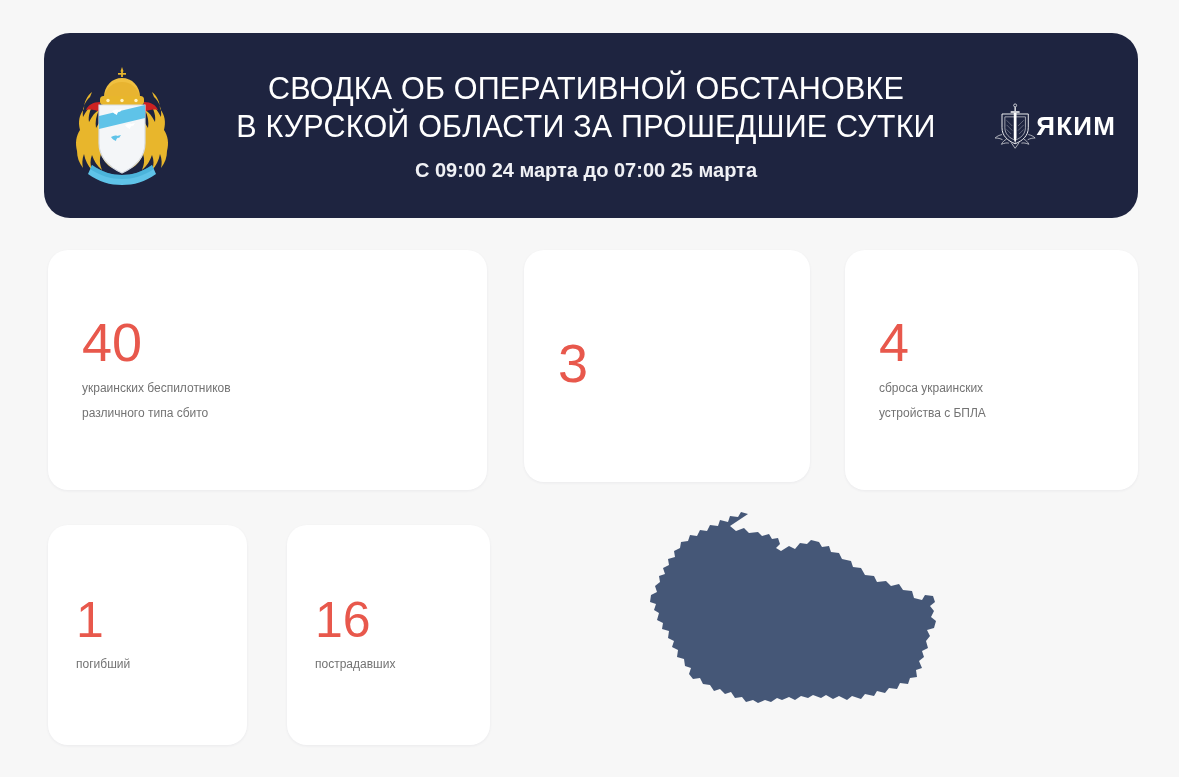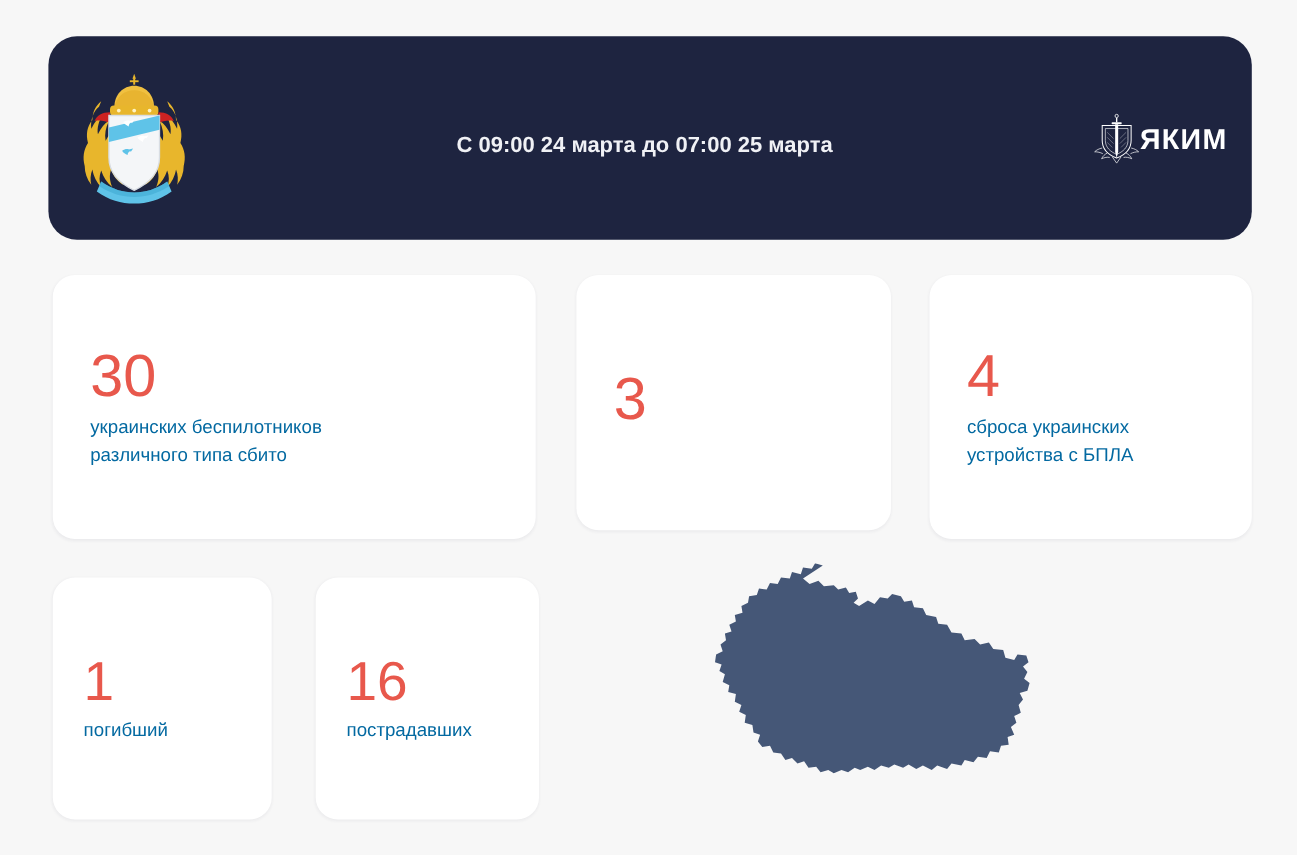--- a/index.html
+++ b/index.html
@@ -89,22 +89,22 @@
     transform: translateY(-50%);
   }
   .card-value {
     color: #e8584c;
     font-size: 54px;
     line-height: 56px;
     font-weight: 400;
     margin-bottom: 6px;
   }
   .card-label {
-    color: #0369a1;
-    font-size: 17px;
+    color: #737373;
+    font-size: 12px;
     line-height: 25px;
     white-space: pre-line;
   }
 
   
   #card-0 { left: 48px;  top: 250px; width: 439px; height: 240px; }
   #card-1 { left: 524px; top: 250px; width: 286px; height: 232px; }
   #card-2 { left: 845px; top: 250px; width: 293px; height: 240px; }
   
   #card-3 { left: 48px;  top: 525px; width: 199px; height: 220px; }
@@ -162,20 +162,22 @@
       <g fill="#5fc3e8">
         <path d="M45 76c3-2 6-2 8 0-2 1-3 2-3 4-2-1-4-2-5-4zM51 75l4-1-2 3z"></path>
       </g>
 
       <path d="M26 104c10 7 20 10 30 10s20-3 30-10l4 9c-11 8-22 11-34 11s-23-3-34-11z" fill="#5fc3e8"></path>
       <path d="M26 104c10 7 20 10 30 10s20-3 30-10l2 4c-11 7-21 10-32 10s-21-3-32-10z" fill="#3da8d0" opacity=".55"></path>
     </svg>
   </div>
 
   <div class="header-center">
+    <div class="header-title">СВОДКА ОБ ОПЕРАТИВНОЙ ОБСТАНОВКЕ
+В КУРСКОЙ ОБЛАСТИ ЗА ПРОШЕДШИЕ СУТКИ</div>
     <div class="header-subtitle">С 09:00 24 марта до 07:00 25 марта</div>
   </div>
 
   <div class="header-logo">
     <svg width="74" height="86" viewBox="0 0 74 86" xmlns="http://www.w3.org/2000/svg">
       <g fill="none" stroke="#ffffff" stroke-width="1.6">
 
         <path d="M14 22h46v24c0 14-10 23-23 28-13-5-23-14-23-28z"></path>
         <path d="M19 27h36v19c0 11-8 18-18 22-10-4-18-11-18-22z" stroke-width="1"></path>
 
@@ -192,21 +194,21 @@
         <rect x="29" y="17" width="16" height="3" rx="1"></rect>
         <path d="M34.6 20h4.8v44l-2.4 10-2.4-10z"></path>
       </g>
     </svg>
     <div class="logo-word">ЯКИМ</div>
   </div>
 </div>
 
 <div class="card" id="card-0">
   <div class="card-inner">
-    <div class="card-value">30</div>
+    <div class="card-value">40</div>
     <div class="card-label">украинских беспилотников
 различного типа сбито</div>
   </div>
 </div>
 
 <div class="card" id="card-1">
   <div class="card-inner">
     <div class="card-value">3</div>
   </div>
 </div>

